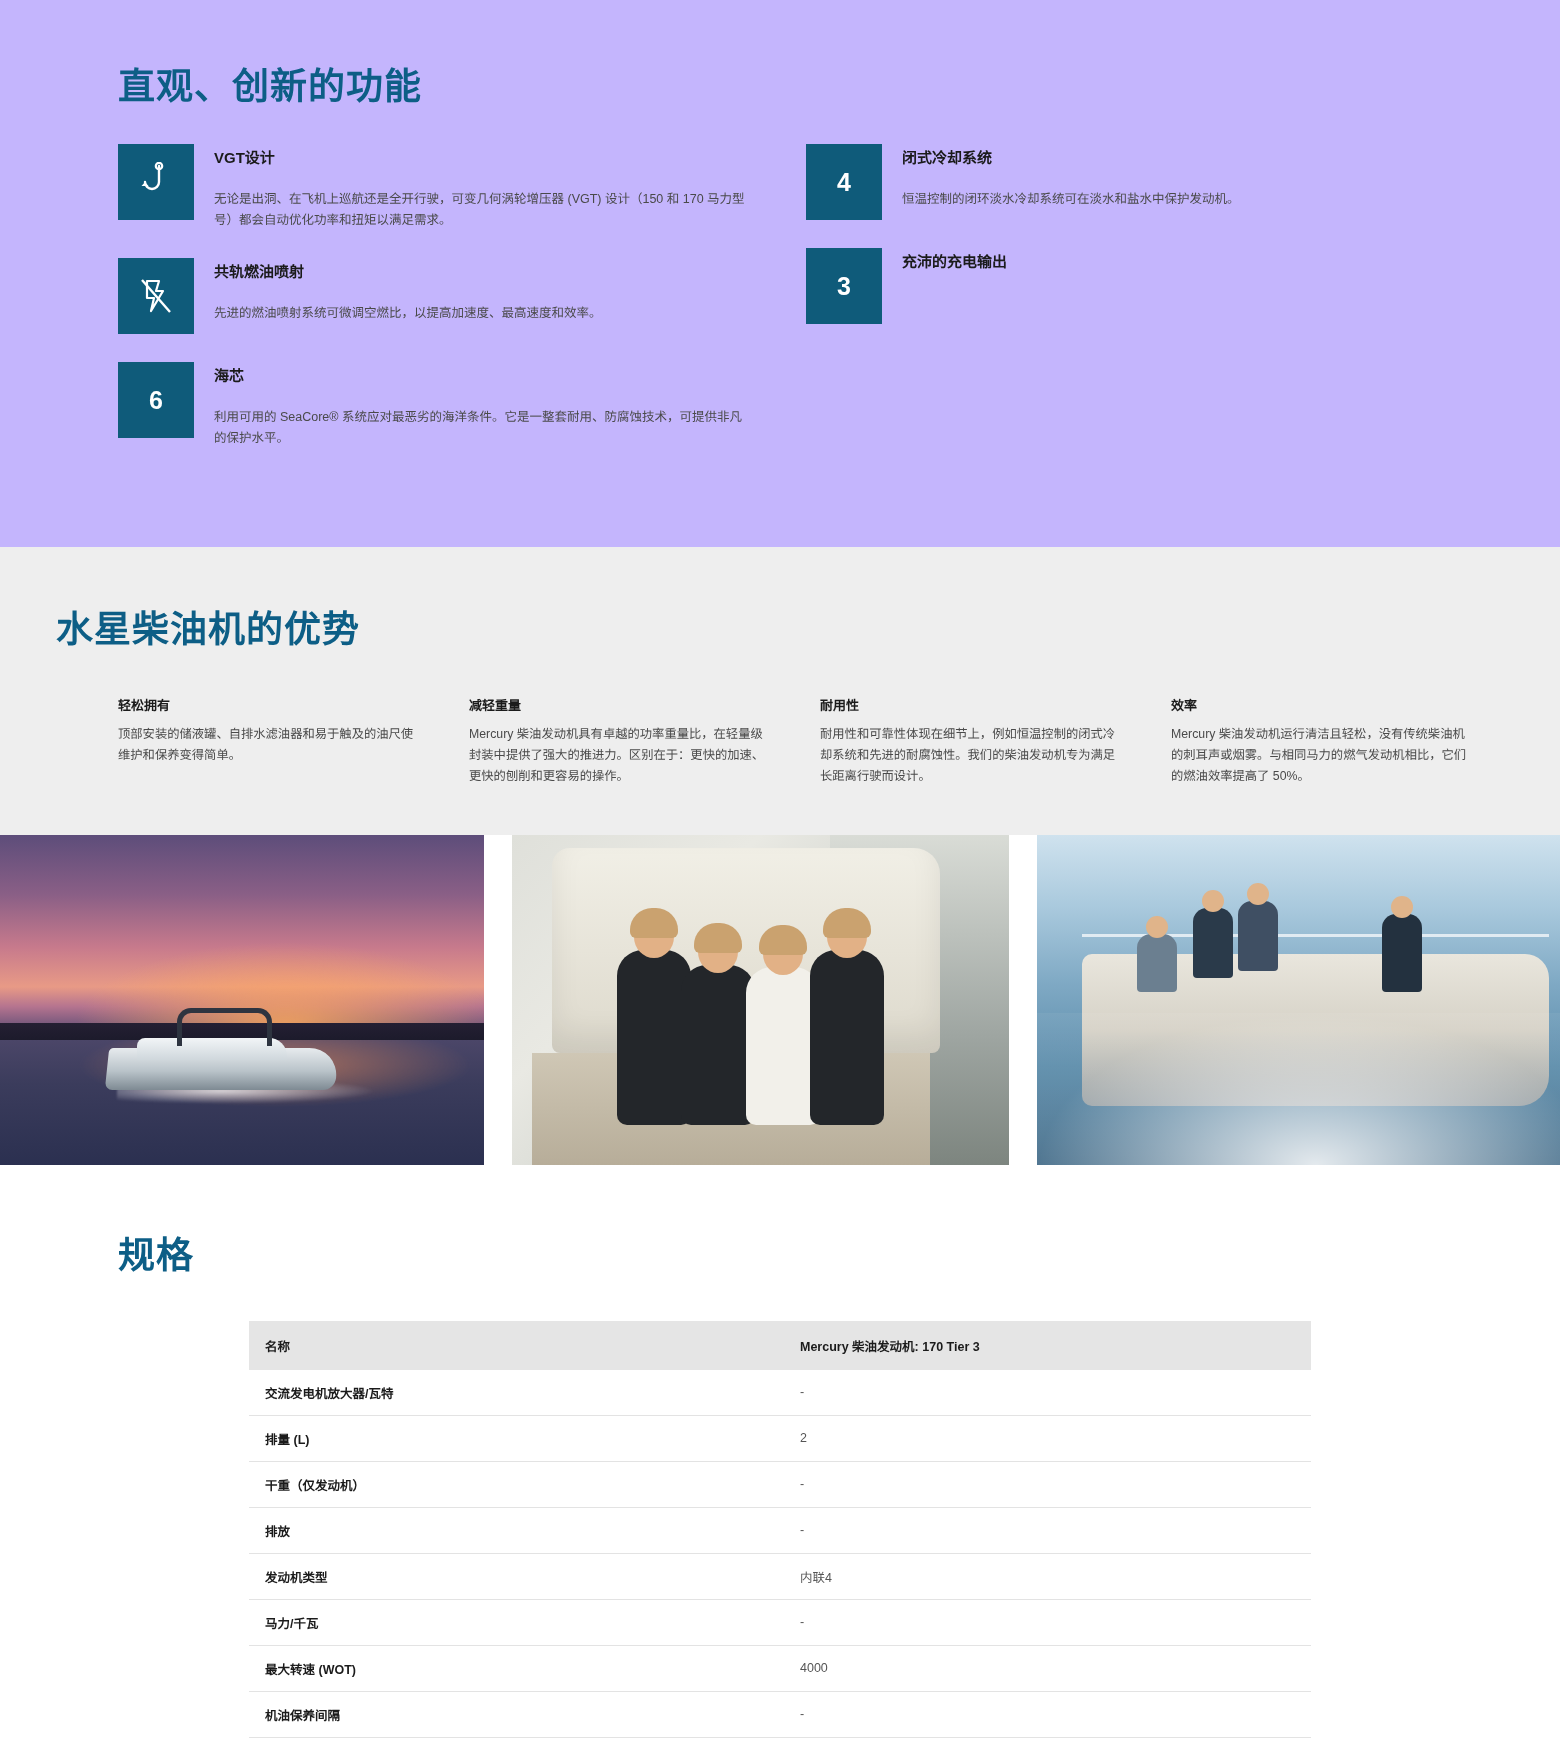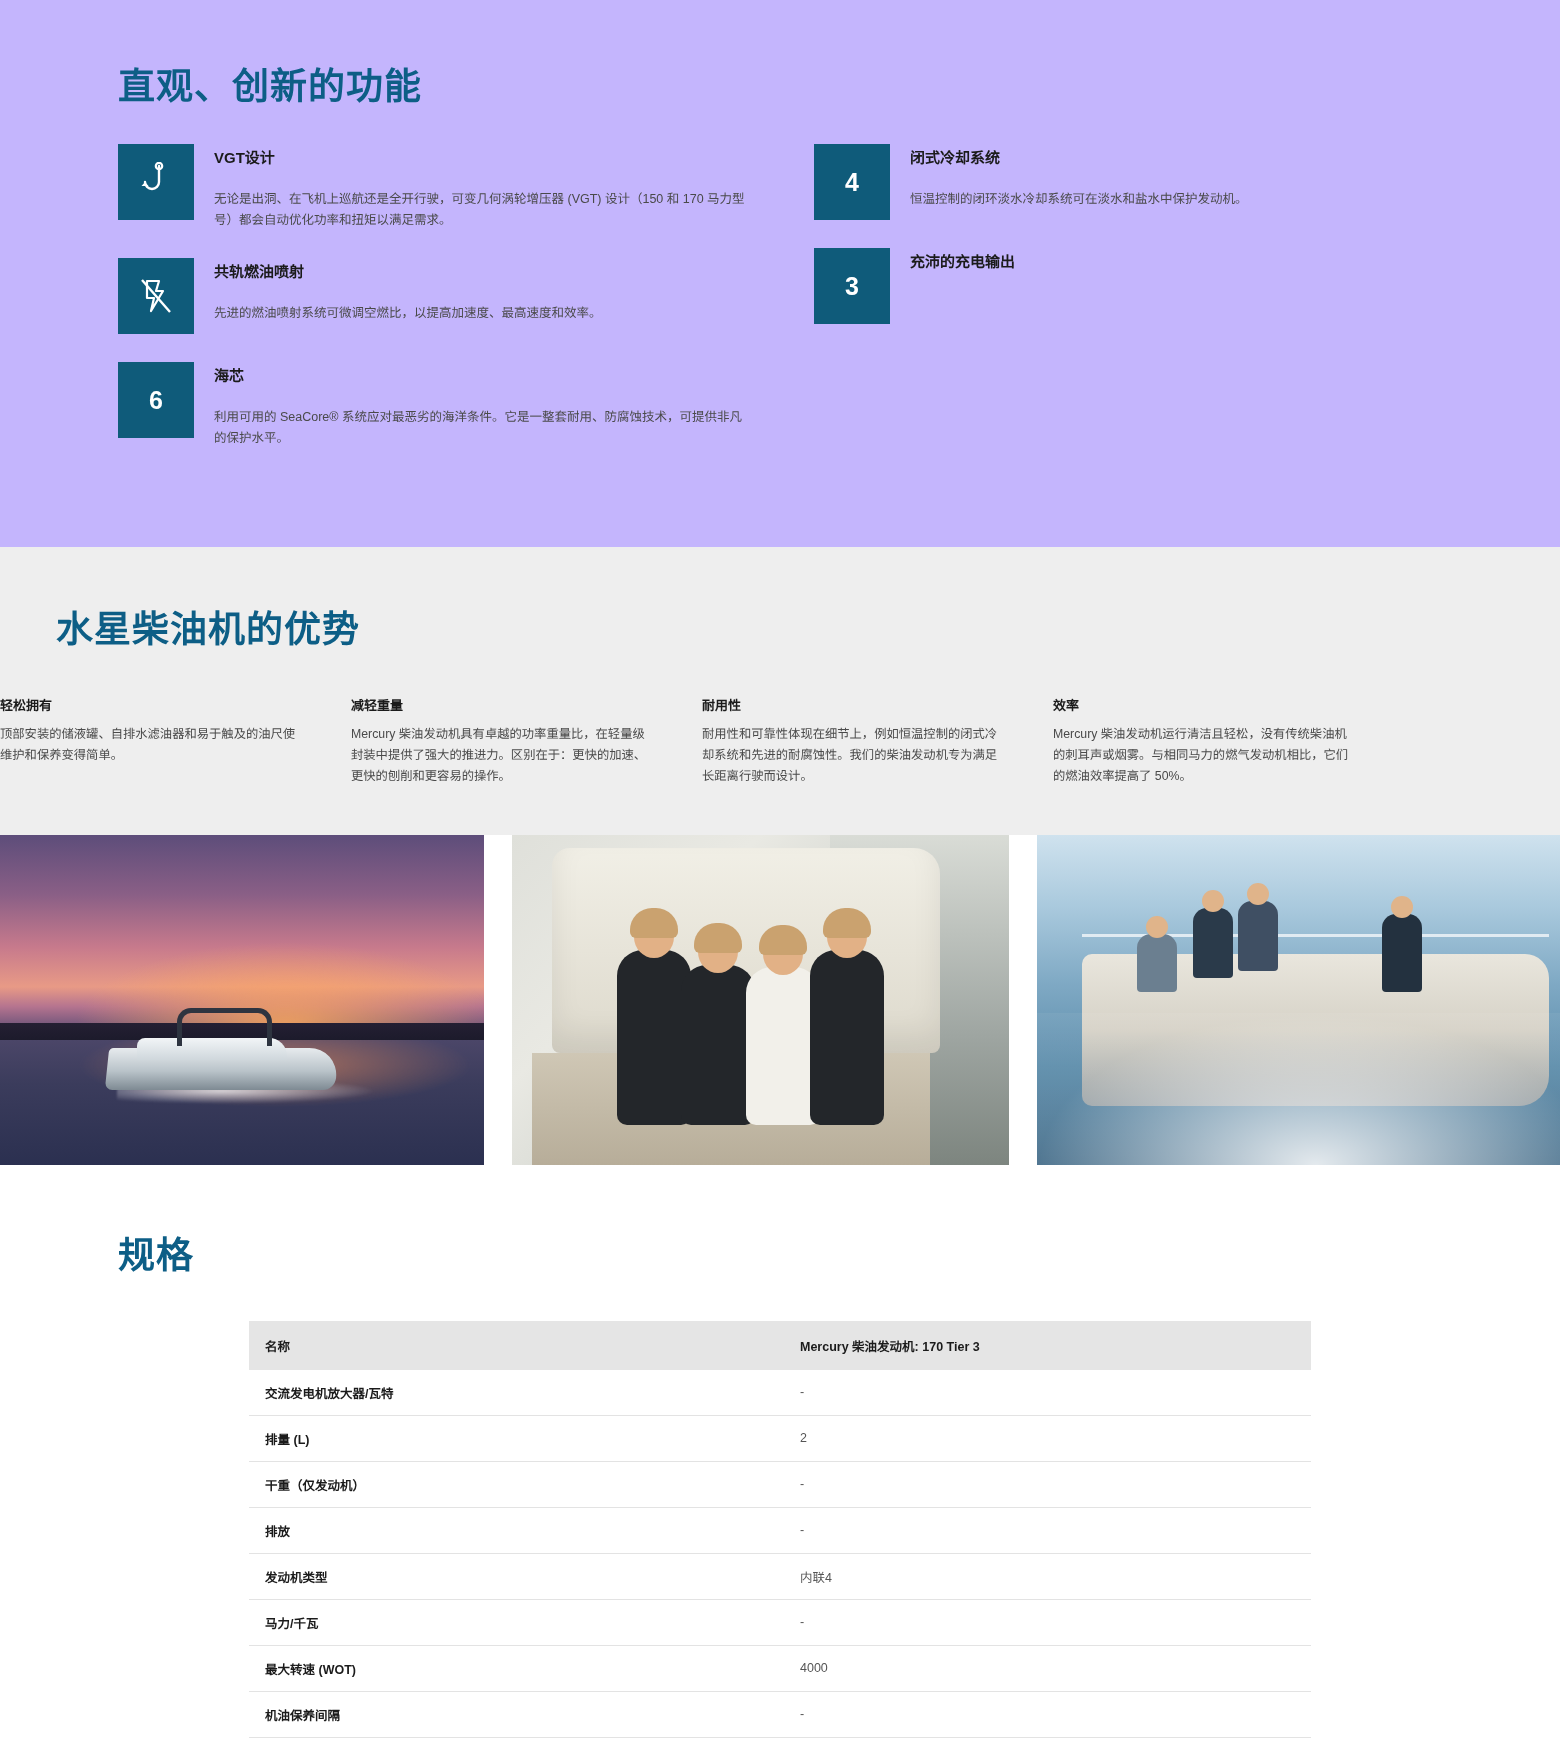--- a/index.html
+++ b/index.html
@@ -21,21 +21,21 @@
   .features-title {
     font-size: 37px;
     font-weight: bold;
     color: #0d5e86;
     margin: 20px 0 34px 118px;
     letter-spacing: 1px;
   }
   .features-grid {
     display: grid;
     grid-template-columns: 672px 672px;
-    column-gap: 24px;
+    column-gap: 16px;
     margin-left: 118px;
   }
   .feature-item {
     display: flex;
     align-items: flex-start;
     margin-bottom: 28px;
   }
   .feature-badge {
     width: 76px;
     height: 76px;
@@ -76,20 +76,21 @@
     font-weight: bold;
     color: #0d5e86;
     margin: 0 0 42px 56px;
     letter-spacing: 1px;
     font-family: Liberation Serif, serif;
   }
   .advantages-grid {
     display: grid;
     grid-template-columns: repeat(4, 305px);
     column-gap: 31px;
+    margin-left: 118px;
     gap: 46px;
   }
   .adv-head {
     font-size: 13px;
     font-weight: bold;
     color: #1b1b1b;
     margin-bottom: 10px;
   }
   .adv-desc {
     font-size: 12.3px;

